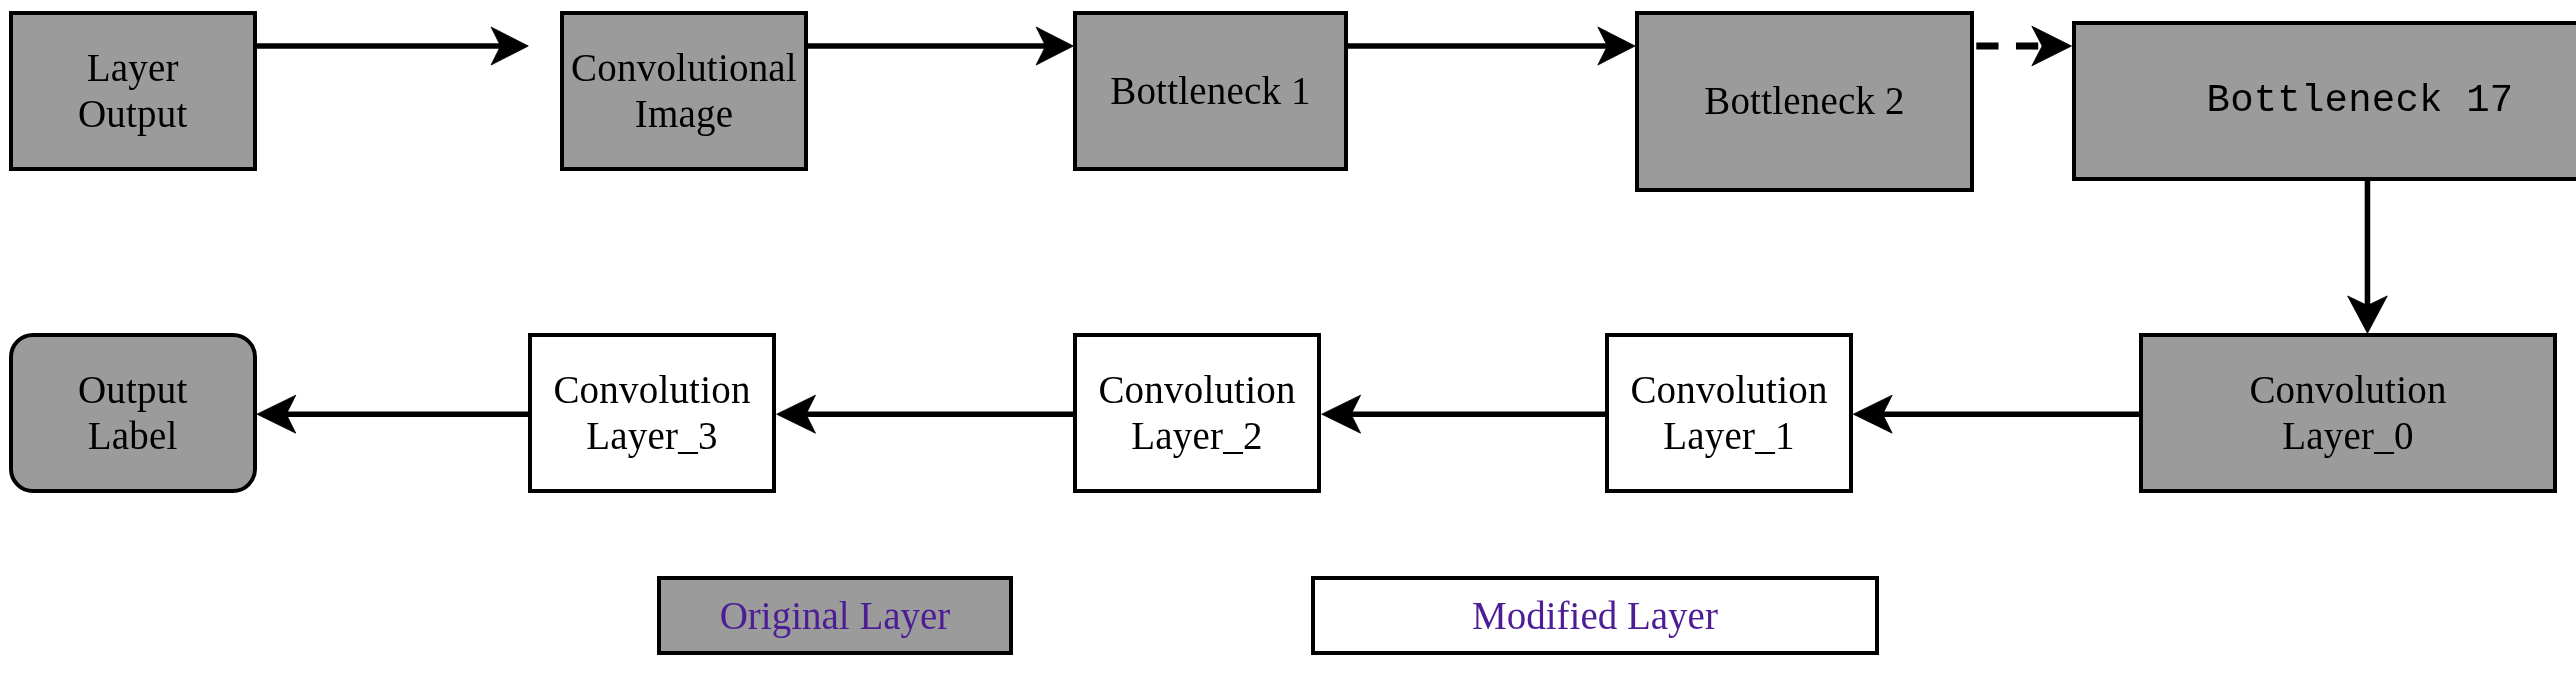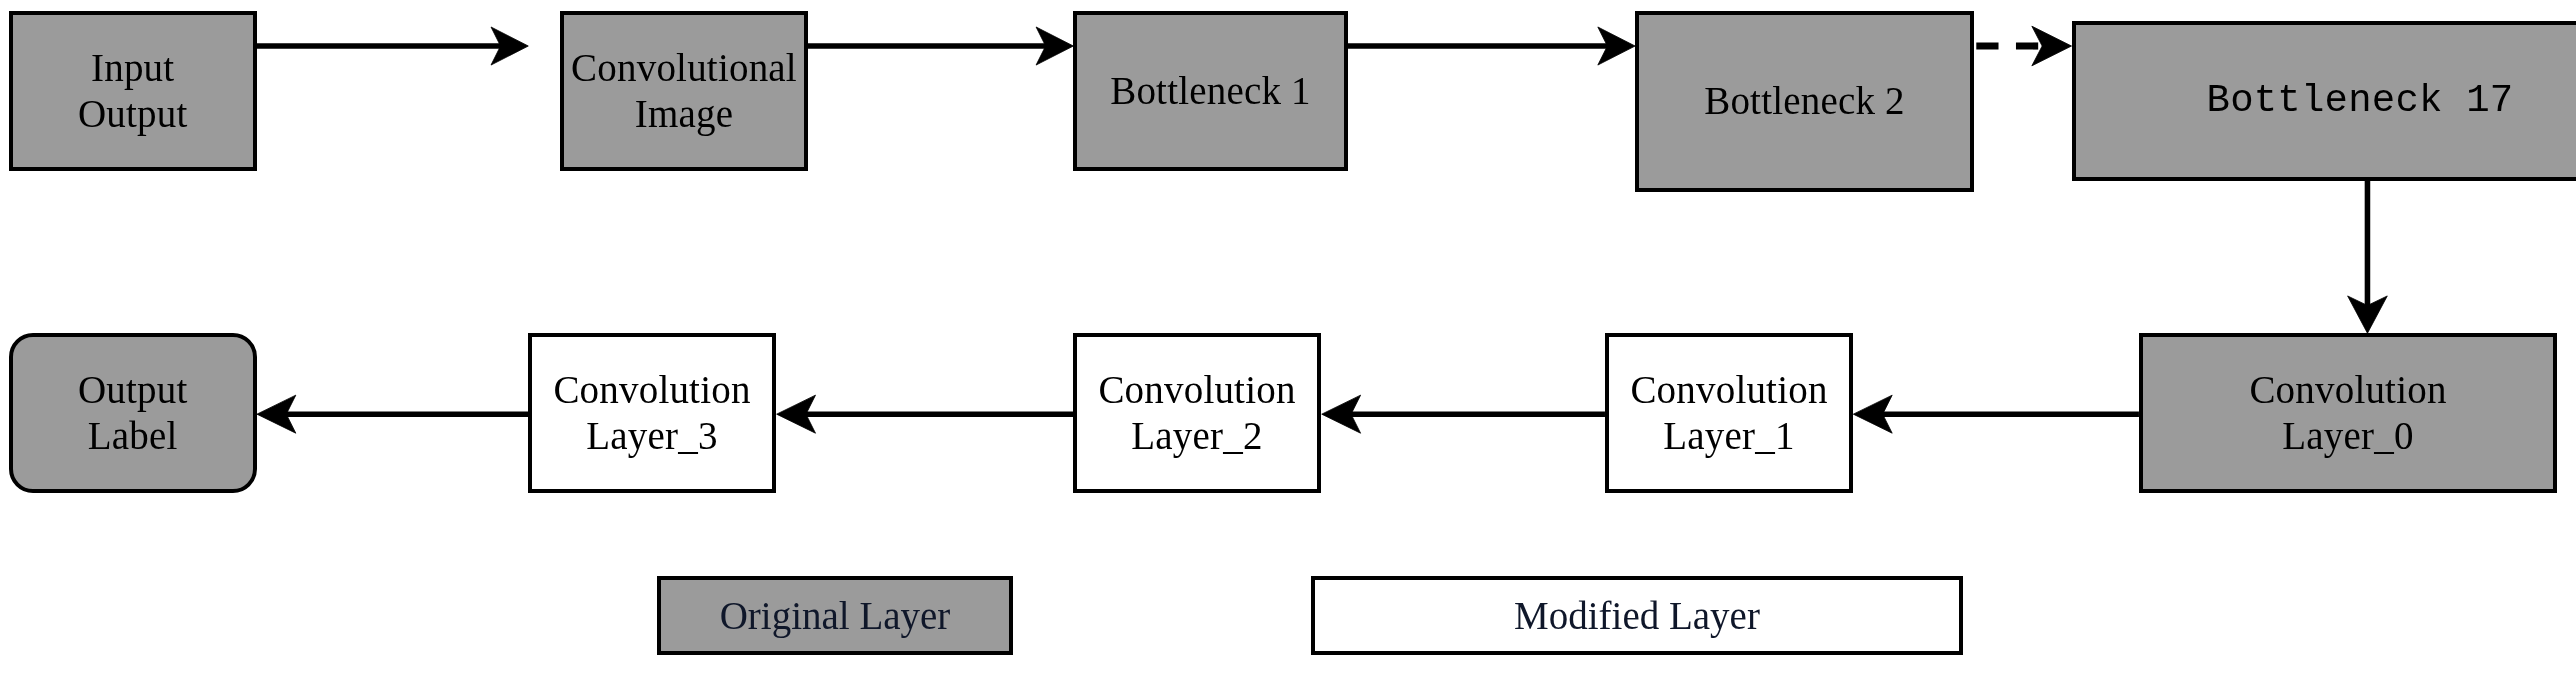--- a/index.html
+++ b/index.html
@@ -34,21 +34,21 @@
   .node.modified { background: #ffffff; }
   .node .ln { display: block; }
   .legend-box {
     position: absolute;
     box-sizing: border-box;
     border: 4.8px solid #000000;
     display: flex;
     align-items: center;
     justify-content: center;
     text-align: center;
-    color: #0f172a;
+    color: #4c1d95;
     font-size: 39px;
     white-space: nowrap;
   }
   .legend-box.original { background: #9b9b9b; }
   .legend-box.modified { background: #ffffff; }
   svg.edges {
     position: absolute;
     left: 0;
     top: 0;
     width: 2576px;
@@ -104,21 +104,21 @@
       <path d="M 978,522 L 1027,498 L 1015,522 L 1027,546 Z" fill="#000000" stroke="none"></path>
     </g>
 
     <g>
       <line x1="665" y1="522" x2="348" y2="522" stroke-width="7"></line>
       <path d="M 323,522 L 372,498 L 360,522 L 372,546 Z" fill="#000000" stroke="none"></path>
     </g>
   </svg>
 
   <div class="node original" style="left:8.7px; top:11px; width:248px; height:160px;">
-    <span class="ln">Input</span>
+    <span class="ln">Layer</span>
     <span class="ln">Output</span>
   </div>
 
   <div class="node original" style="left:560px; top:11px; width:248px; height:160px;">
     <span class="ln">Convolutional</span>
     <span class="ln">Image</span>
   </div>
 
   <div class="node original" style="left:1073px; top:11px; width:275px; height:160px;">
     <span class="ln">Bottleneck 1</span>
@@ -154,18 +154,18 @@
 
   <div class="node original" style="left:8.7px; top:333px; width:248px; height:160px;border-radius:24px;">
     <span class="ln">Output</span>
     <span class="ln">Label</span>
   </div>
 
   <div class="legend-box original" style="left:657px; top:576px; width:356px; height:79px;">
     <span>Original Layer</span>
   </div>
 
-  <div class="legend-box modified" style="left:1311px; top:576px; width:652px; height:79px;">
+  <div class="legend-box modified" style="left:1311px; top:576px; width:568px; height:79px;">
     <span>Modified Layer</span>
   </div>
 
 </div>
 
 
 </body></html>

